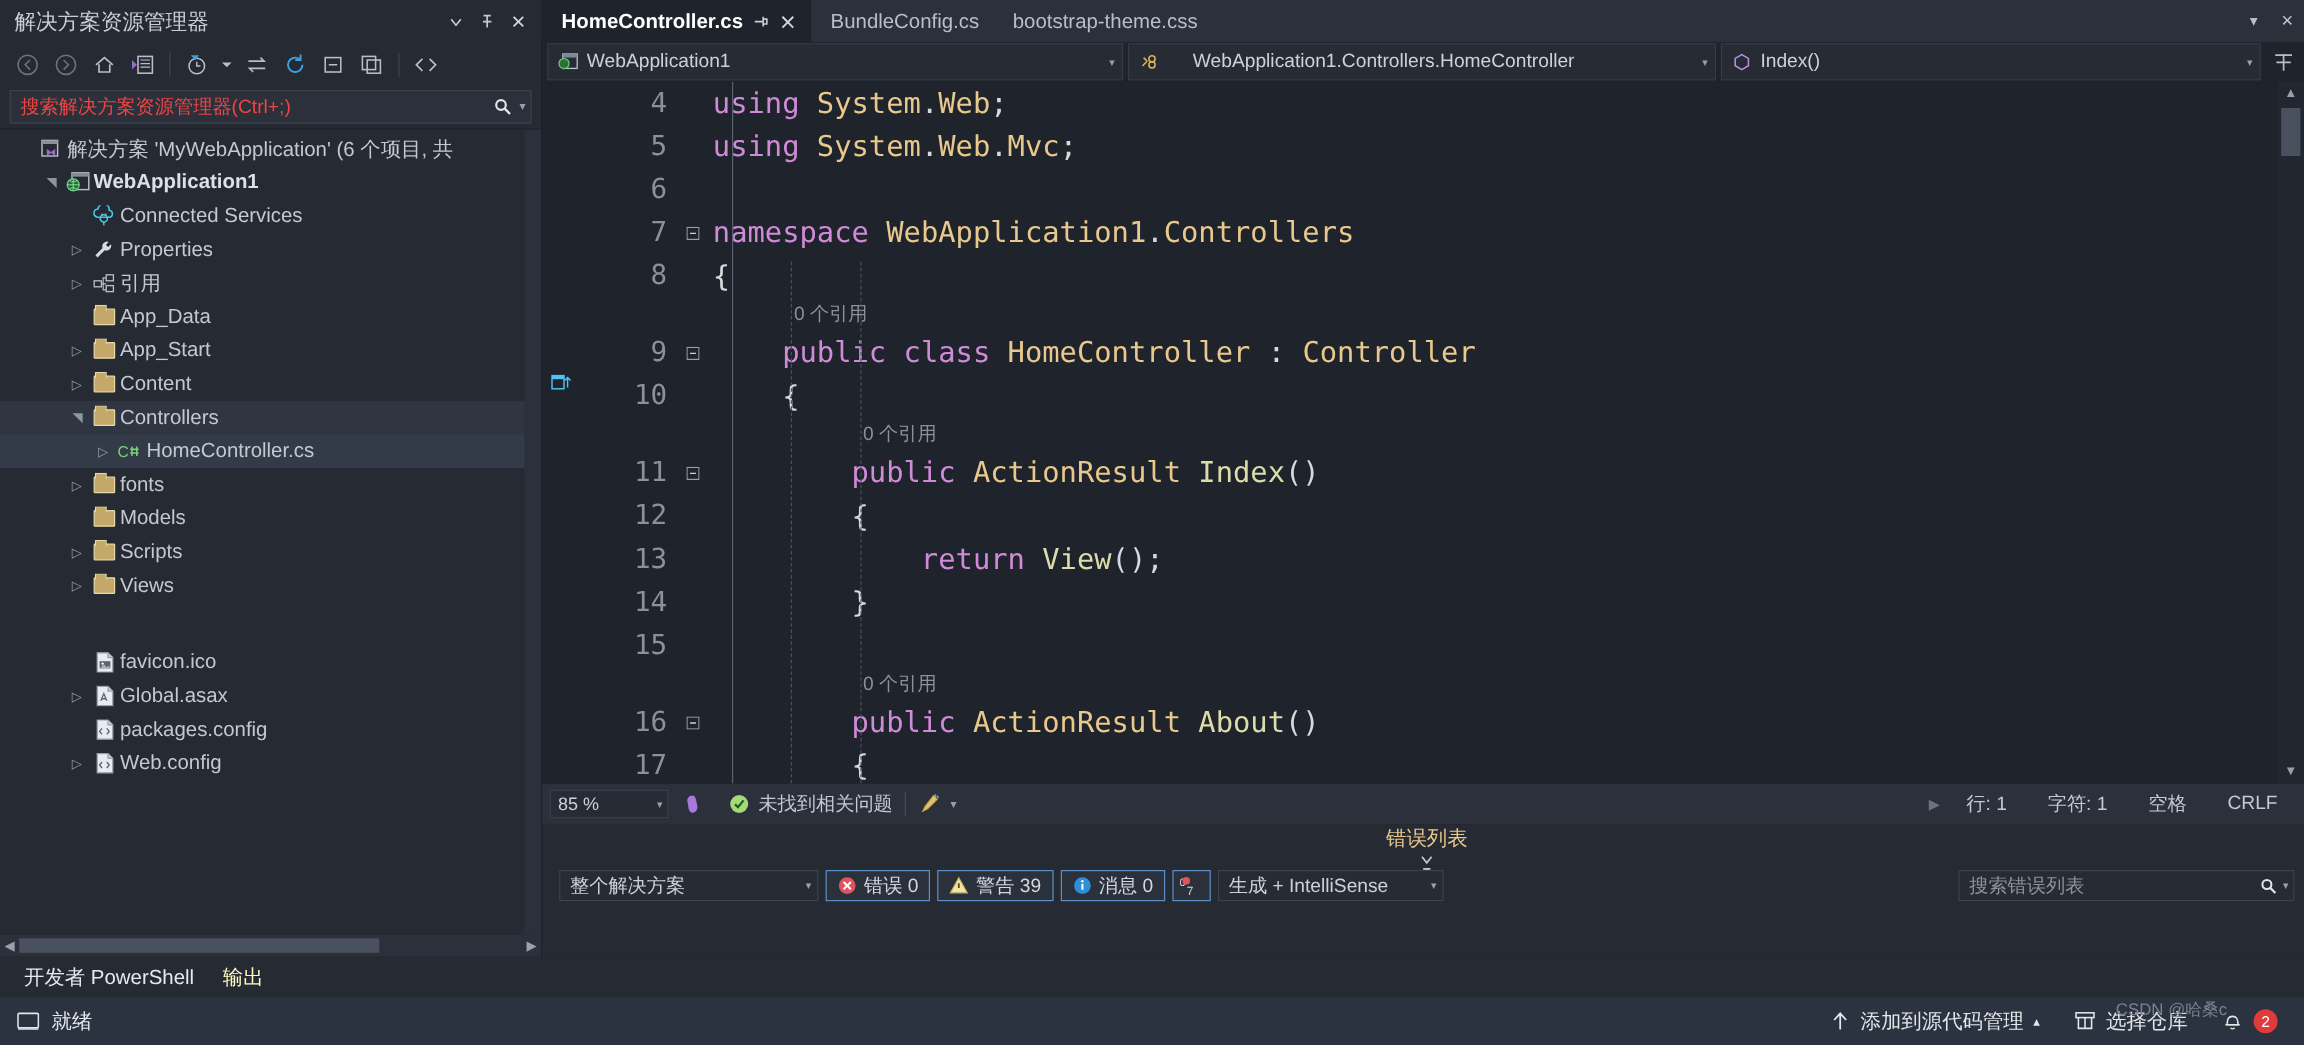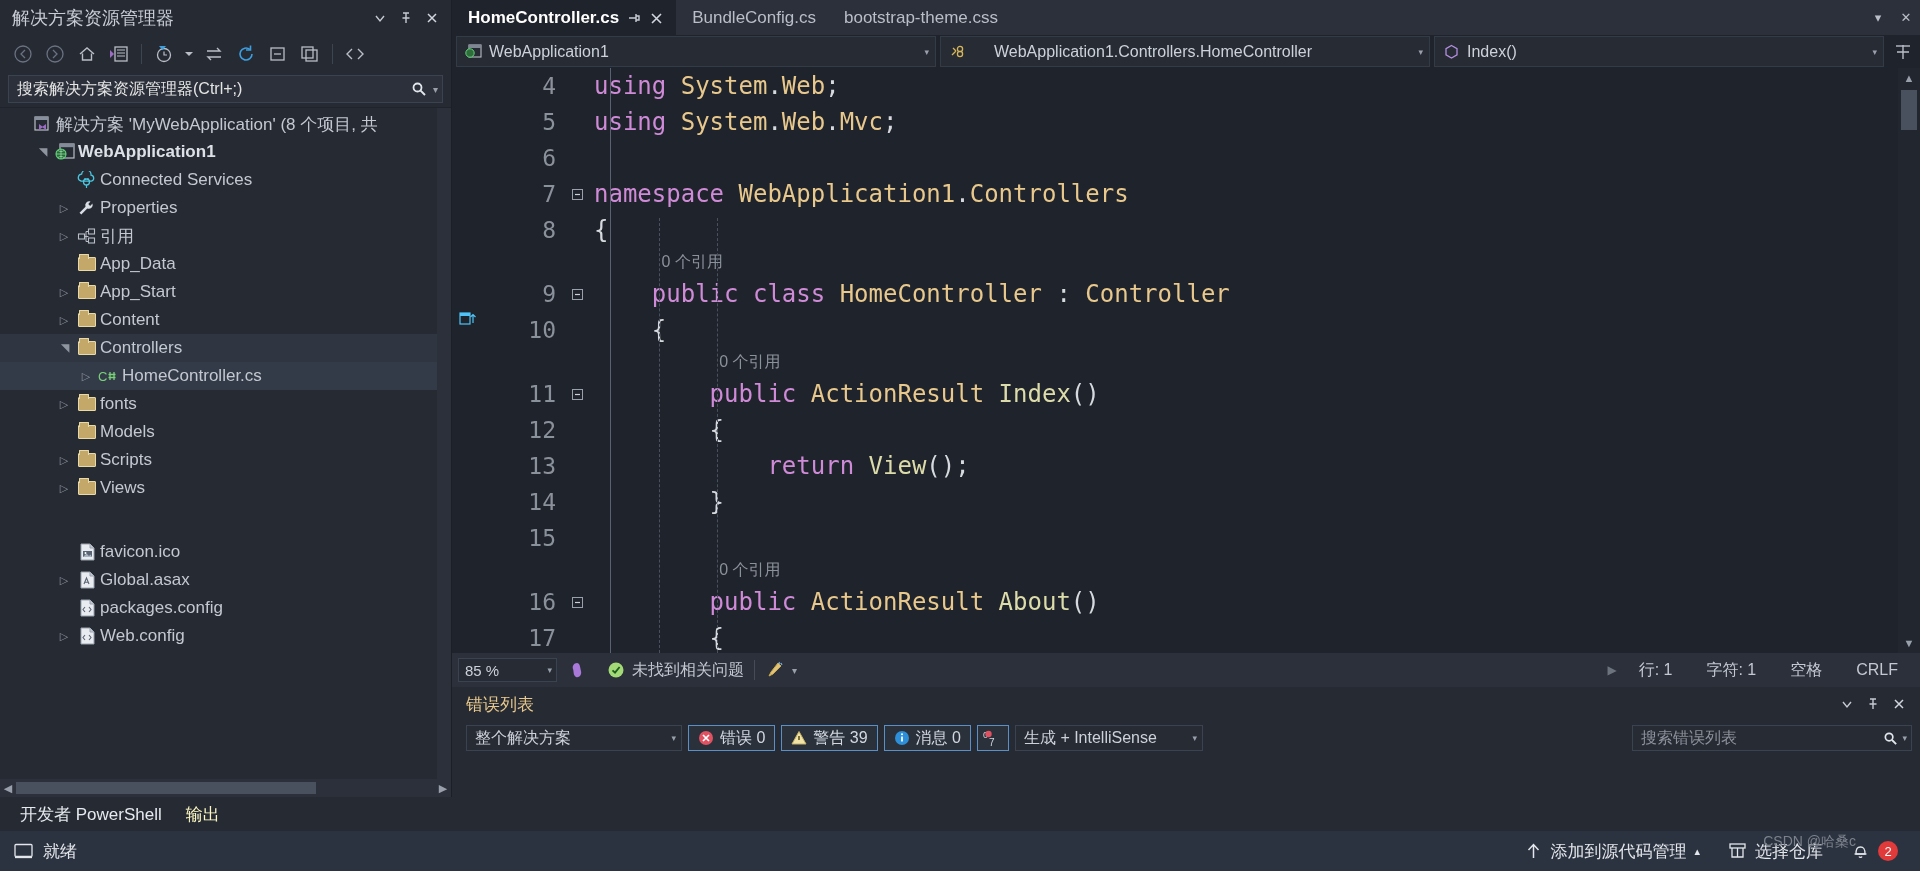--- a/index.html
+++ b/index.html
@@ -39,21 +39,21 @@
   .tb-btn {
     width: 30px; height: 28px; display:flex; align-items:center; justify-content:center;
     color: #9aa0ab;
   }
   .tb-sep { width:1px; height:20px; background:#3f4550; margin:0 5px; }
   .se-search {
     margin: 2px 8px 4px 8px; height: 28px;
     background: #2b303a; border: 1px solid #3b4250;
     display: flex; align-items: center; padding: 0 4px 0 8px;
   }
-  .se-search .ph { flex:1; color:#e5e5e5; font-size: 16px; }
+  .se-search .ph { flex:1; color:#ef4444; font-size: 16px; }
   .se-search .sicon { color: #d6dae1; font-size: 15px; padding: 0 3px; font-weight: bold;}
   .se-search .caret { color:#9aa0ab; font-size: 10px; padding-left:3px;}
 
   #tree {
     flex: 1; overflow: hidden; position: relative;
     background: #252A33; padding-top: 2px;
     border-top: 1px solid #1f242c;
   }
   .row {
     height: 28px; display: flex; align-items: center;
@@ -160,21 +160,21 @@
   .zoombox .zc { margin-left:auto; font-size:9px; color:#9aa0ab; }
   .stat-item { display:flex; align-items:center; gap:7px; padding:0 10px; }
   .stat-sep { width:1px; height:20px; background:#454b57; }
   #editor-status .right { margin-left:auto; display:flex; align-items:center; }
   #editor-status .right .stat-item { padding: 0 22px 0 12px; }
 
   
   #errorlist { flex:none; height: 110px; background:#252A33; display:flex; flex-direction:column; }
   .el-header {
     height:34px; display:flex; align-items:center; padding:0 8px 0 14px;
-    color:#c8cdd6; font-size:17px;
+    color:#c8cdd6; font-size:17px;flex-direction:column;
   }
   .el-header .t { flex:1; }
   .el-hdr-btn { width:26px; display:flex;align-items:center;justify-content:center; color:#b4b9c2; font-size:15px;}
   .el-toolbar { height:34px; display:flex; align-items:center; gap:6px; padding:0 8px 0 14px; }
   .el-select {
     width: 216px; height:26px; background:#262b34; border:1px solid #3b4250;
     display:flex; align-items:center; padding:0 5px 0 8px; color:#cdd2da; font-size:16px;
   }
   .el-select .c { margin-left:auto; font-size:9px; color:#9aa0ab; }
   .el-chip {
@@ -322,21 +322,21 @@
             <div class="row" style="padding-left: 10px;">
               <div class="twisty"></div>
               <div class="ico">
                 <svg width="20" height="18" viewBox="0 0 20 18">
                   <rect x="2" y="2" width="13" height="13" fill="none" stroke="#b9bec7" stroke-width="1.2"></rect>
                   <rect x="2" y="2" width="13" height="3" fill="#8890a0"></rect>
                   <path d="M6 9 L10 12 L6 15 Z" fill="#9b6cc4"></path>
                   <path d="M13 9 L9 12 L13 15 Z" fill="#9b6cc4"></path>
                 </svg>
               </div>
-              <div class="lbl">解决方案 'MyWebApplication' (8 个项目, 共</div>
+              <div class="lbl">解决方案 'MyWebApplication' (6 个项目, 共</div>
             </div>
             <div class="row bold" style="padding-left: 32px;">
               <div class="twisty" style="transform: rotate(-90deg);">◢</div>
               <div class="ico">
                 <svg width="21" height="18" viewBox="0 0 21 18">
                   <rect x="5" y="1" width="14" height="14" fill="none" stroke="#b9bec7" stroke-width="1.2"></rect>
                   <rect x="5" y="1" width="14" height="3.2" fill="#848c9a"></rect>
                   <circle cx="6" cy="11" r="5" fill="#2b6b39" stroke="#5fd37a" stroke-width="1.1"></circle>
                   <path d="M1 11h10M6 6v10M3 7.5c2 1.5 4 1.5 6 0M3 14.5c2-1.5 4-1.5 6 0" stroke="#9ae8ad" stroke-width=".7" fill="none"></path>
                 </svg>

